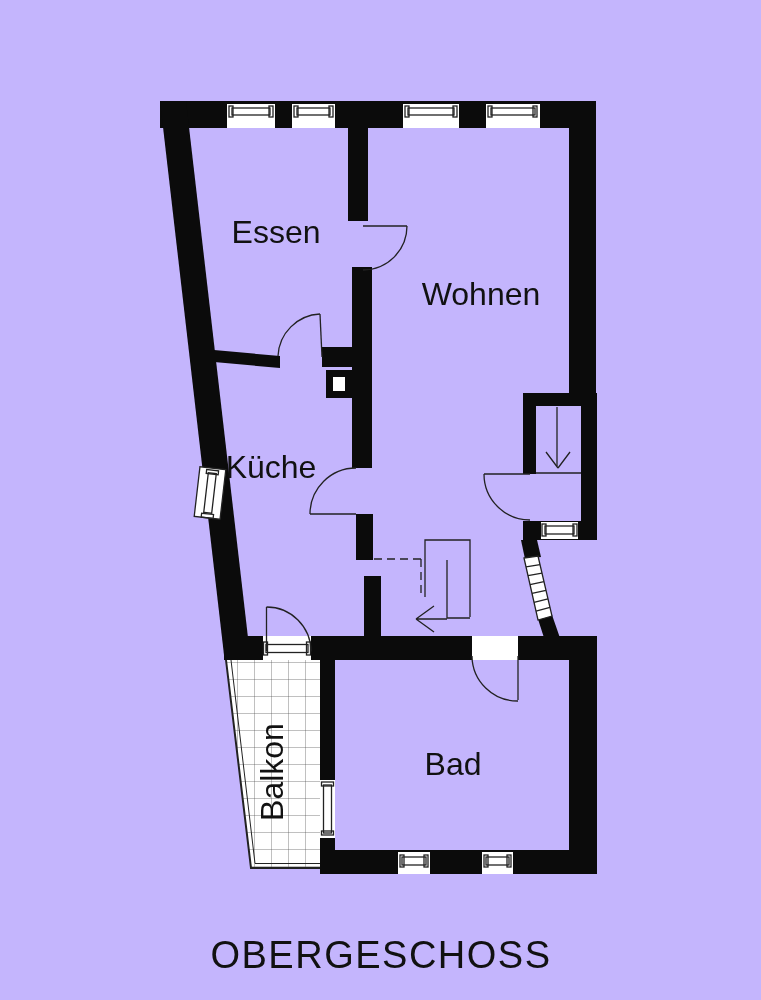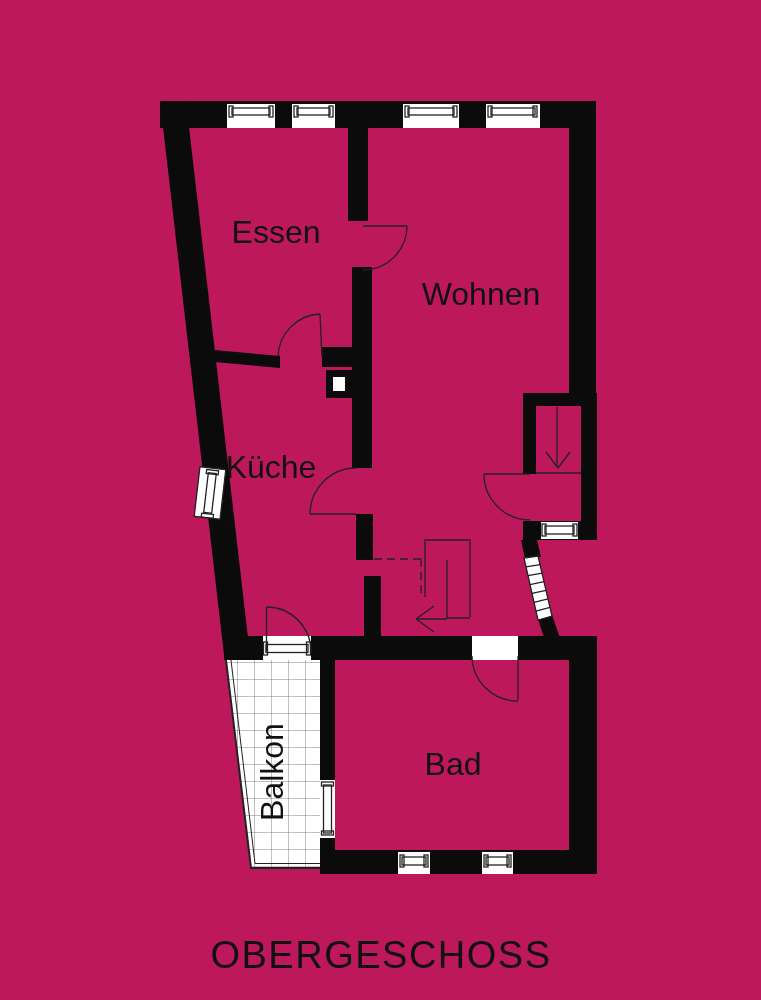--- a/index.html
+++ b/index.html
@@ -1,19 +1,19 @@
 <!DOCTYPE html>
 <html><head>
 <meta charset="utf-8">
 <style>
   html,body{margin:0;padding:0;background:#ffffff;}
   .canvas{
     position:relative;
     width:761px;height:1000px;
-    background:#be185d;
+    background:#c4b5fd;
     overflow:hidden;
     font-family:"Liberation Sans","DejaVu Sans",sans-serif;
   }
   svg{position:absolute;left:0;top:0;}
   text{
     font-family:"Liberation Sans","DejaVu Sans",sans-serif;
   }
   .room-label{font-size:32px;}
   .plan-title{font-size:38px;letter-spacing:1.5px;}
 </style>

